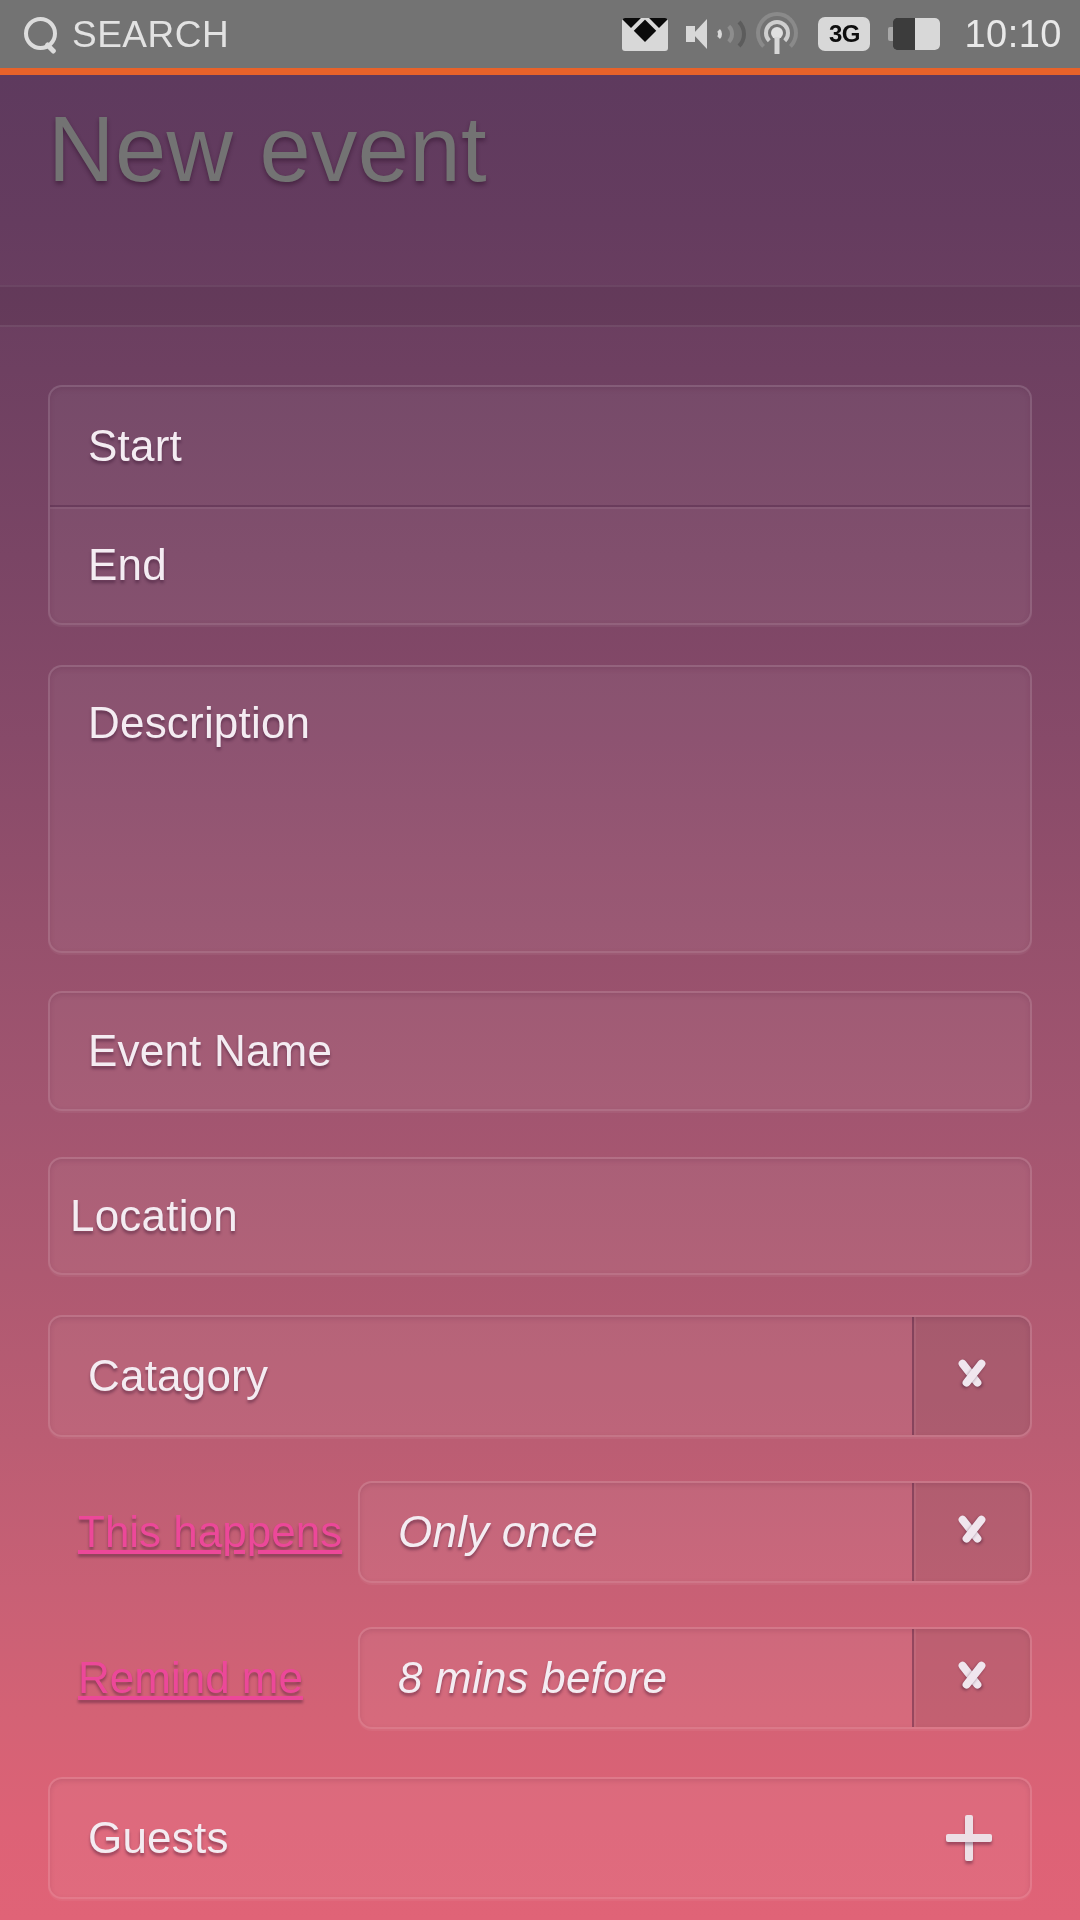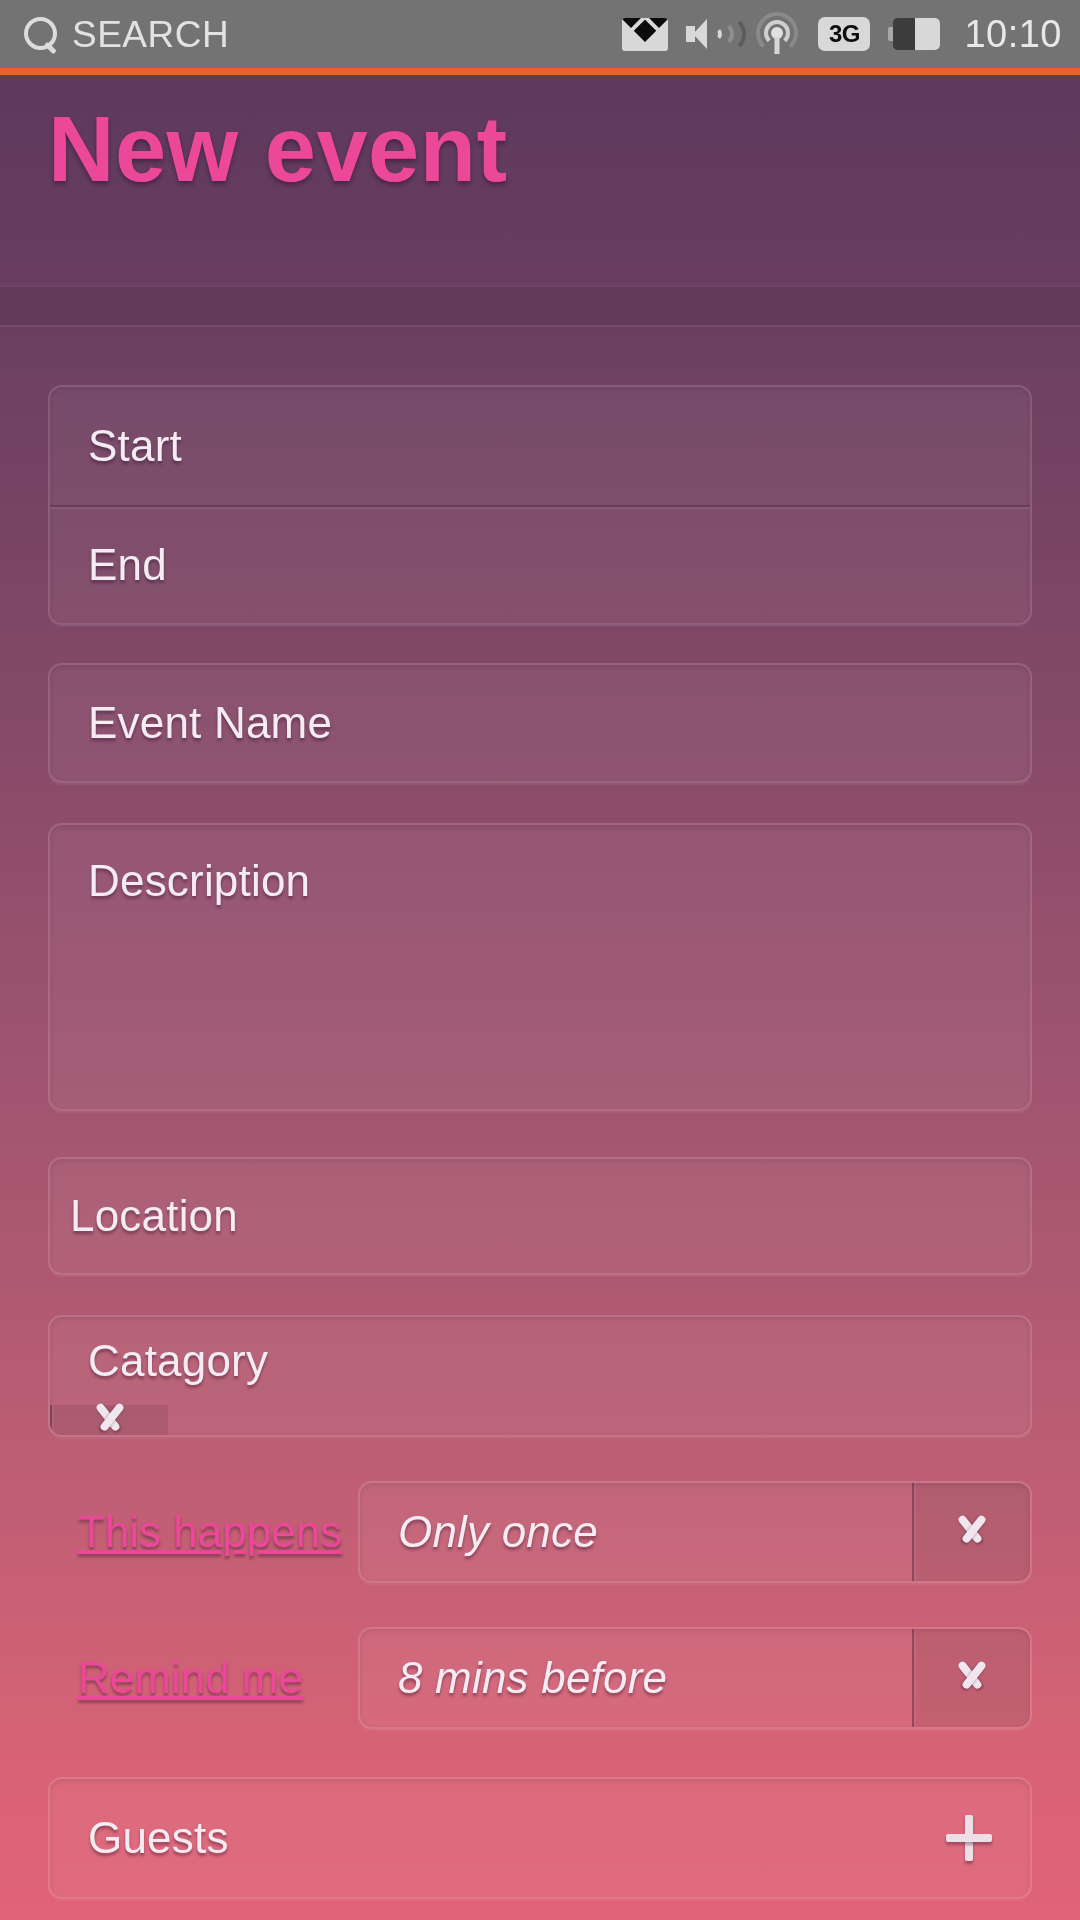--- a/index.html
+++ b/index.html
@@ -239,23 +239,23 @@
     position: absolute;
     top: 75px; left: 0;
     width: 1080px; height: 210px;
     z-index: 10;
   }
 
   #page-title {
     position: absolute;
     left: 48px;
     top: 24px;
-    color: #ec4899;
+    color: #737373;
     font-size: 92px;
-    font-weight: 700;
+    font-weight: 400;
     line-height: 1.1;
     letter-spacing: 0.5px;
     text-shadow: 0 3px 4px rgba(40,10,35,0.45);
     text-align: right;
   }
 
   
   #header-band {
     position: absolute;
     top: 285px; left: 0;
@@ -369,21 +369,20 @@
     background: #f0e6ee;
     border-radius: 4px;
     box-shadow: 0 2px 3px rgba(45,12,40,0.4);
   }
   .chevron::before { left: 11px; transform: rotate(-38deg); transform-origin: top left; }
   .chevron::after  { right: 11px; transform: rotate(38deg); transform-origin: top right; }
 
   #category-field {
     margin-top: 40px;
     height: 122px;
-    flex-direction: column;
   }
 
   .inline-row {
     margin-top: 44px;
     display: flex;
     align-items: center;
   }
   .inline-label {
     width: 310px;
     flex: none;
@@ -488,26 +487,26 @@
 
     <div id="datetime-group" class="field">
       <div class="dt-row">
         <span class="field-label">Start</span>
       </div>
       <div class="dt-row">
         <span class="field-label">End</span>
       </div>
     </div>
 
+    <div id="description-field" class="field">
+      <span class="field-label">Description</span>
+    </div>
+
     <div id="event-name-field" class="field">
       <span class="field-label">Event Name</span>
-    </div>
-
-    <div id="description-field" class="field">
-      <span class="field-label">Description</span>
     </div>
 
     <div id="location-field" class="field">
       <span class="field-label">Location</span>
     </div>
 
     <div id="category-field" class="field selector">
       <div class="sel-value">
         <span class="field-label">Catagory</span>
       </div>

